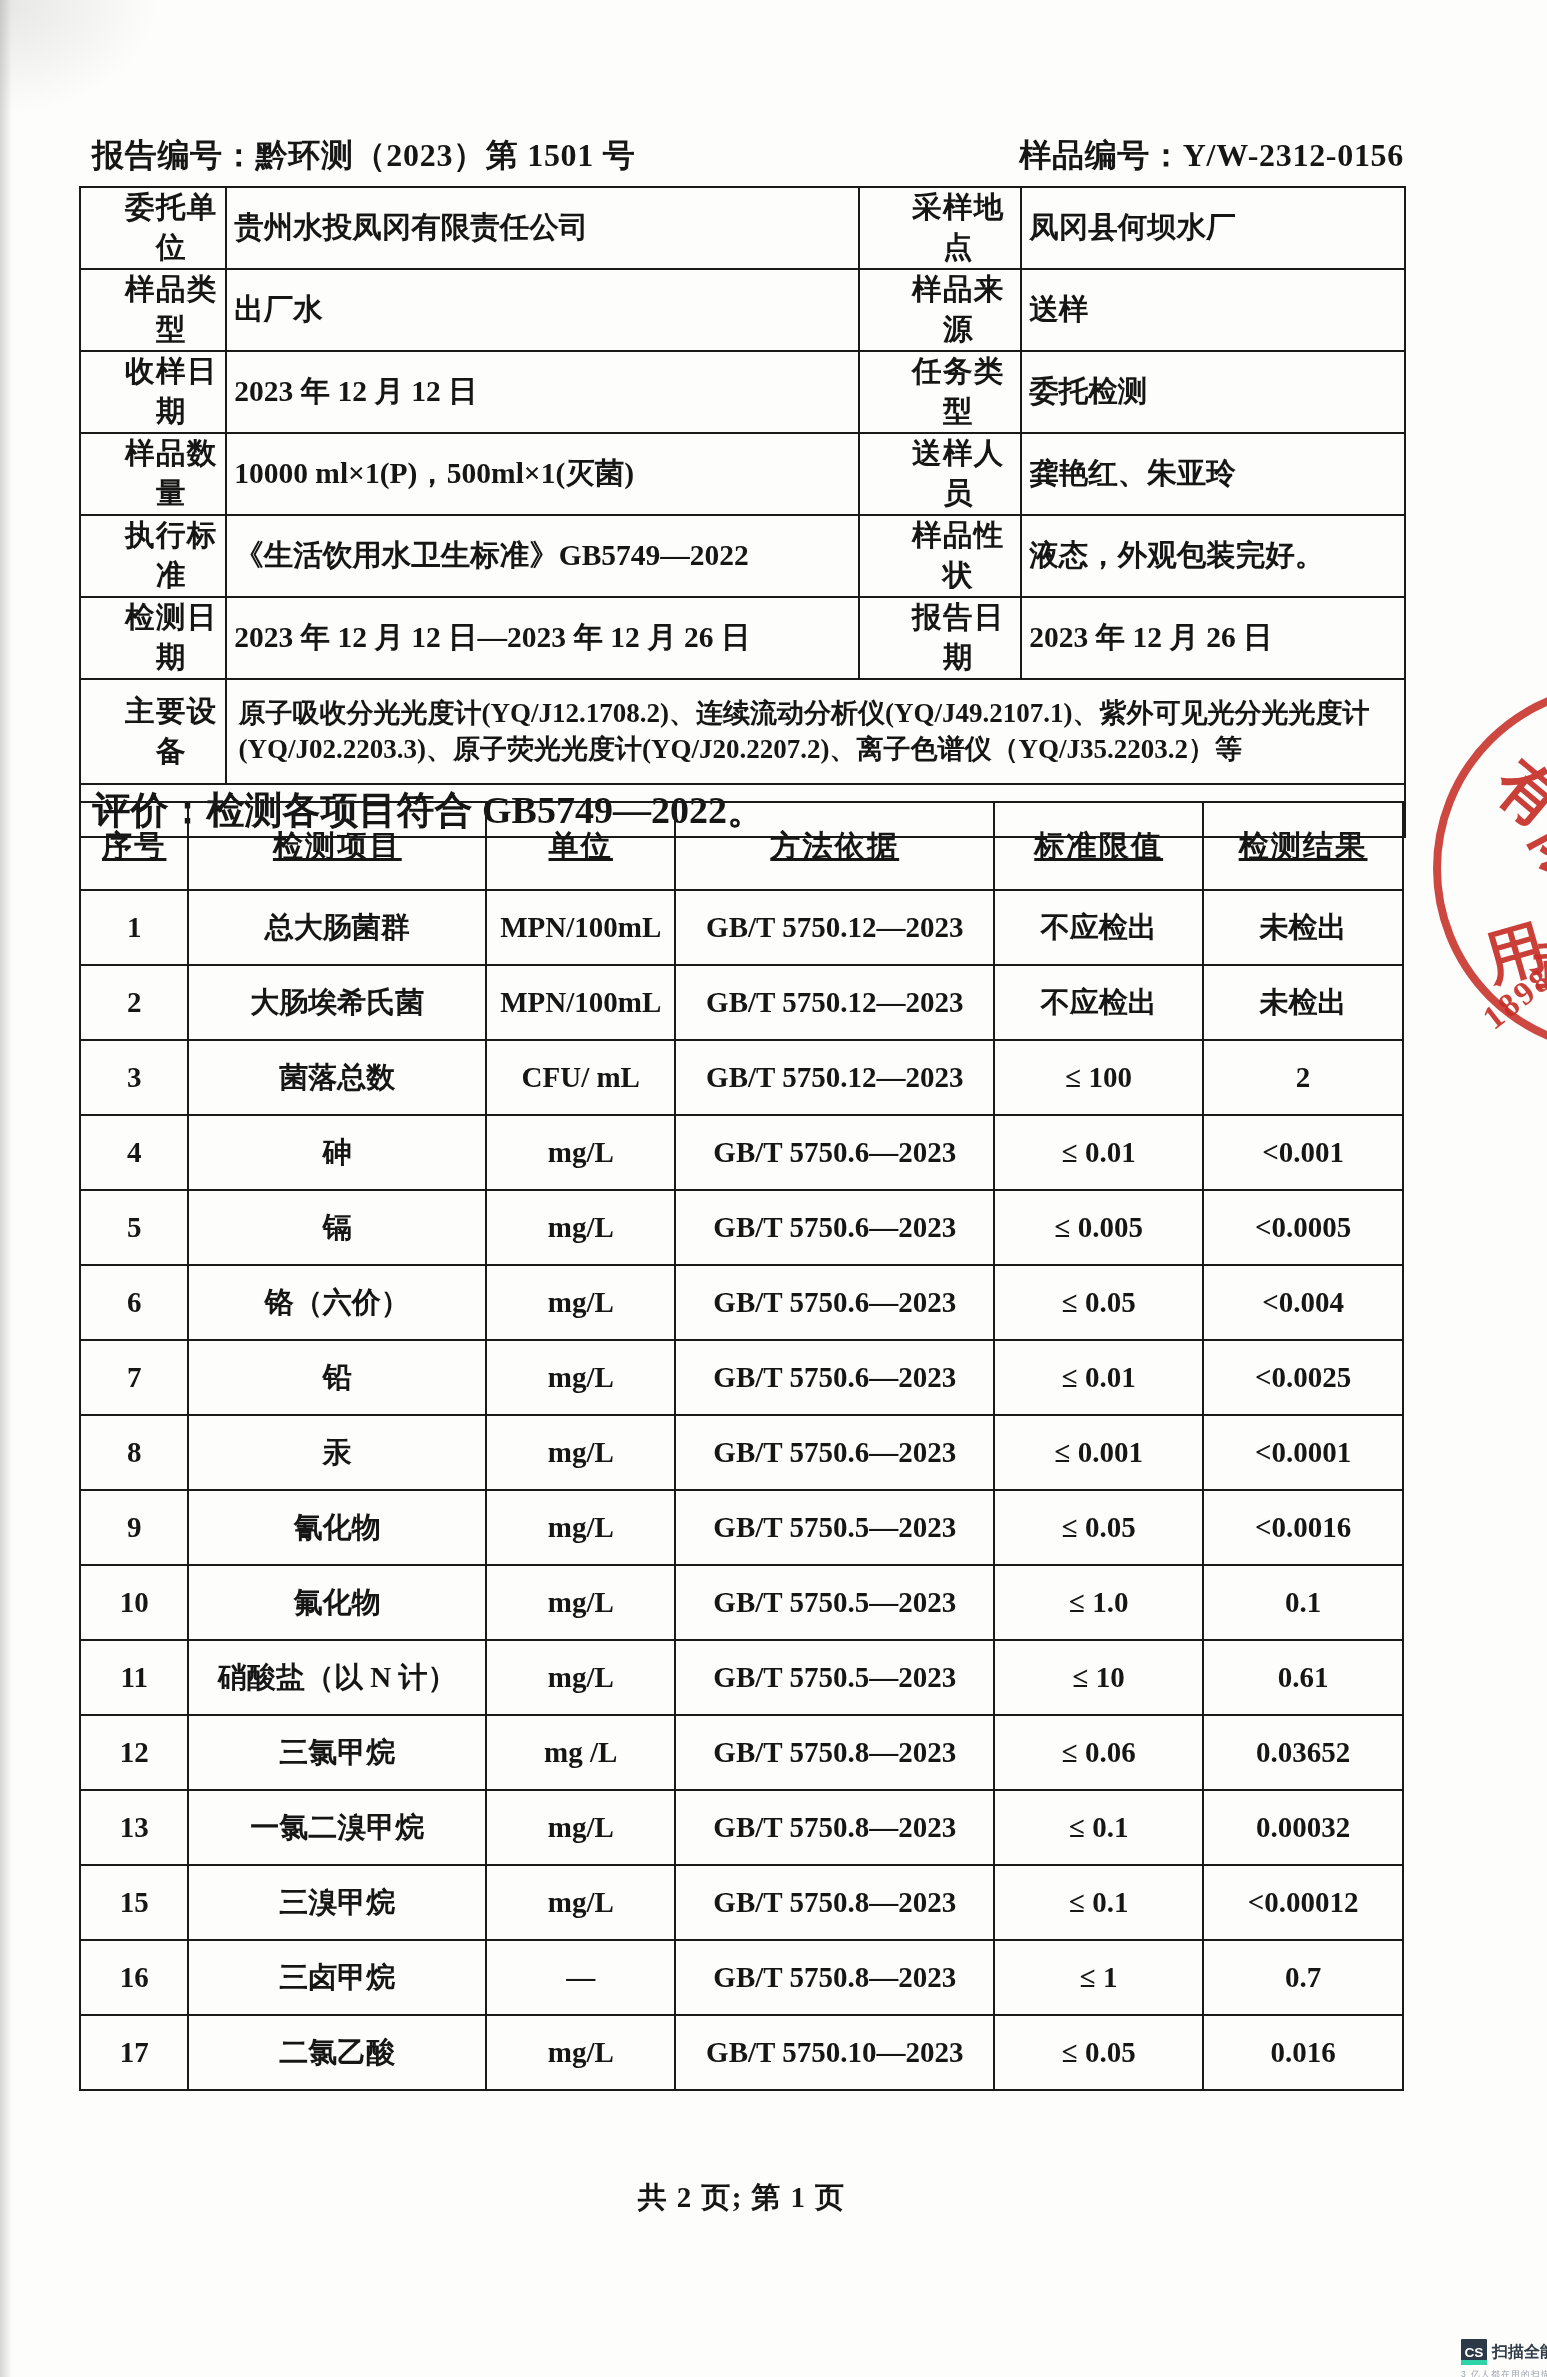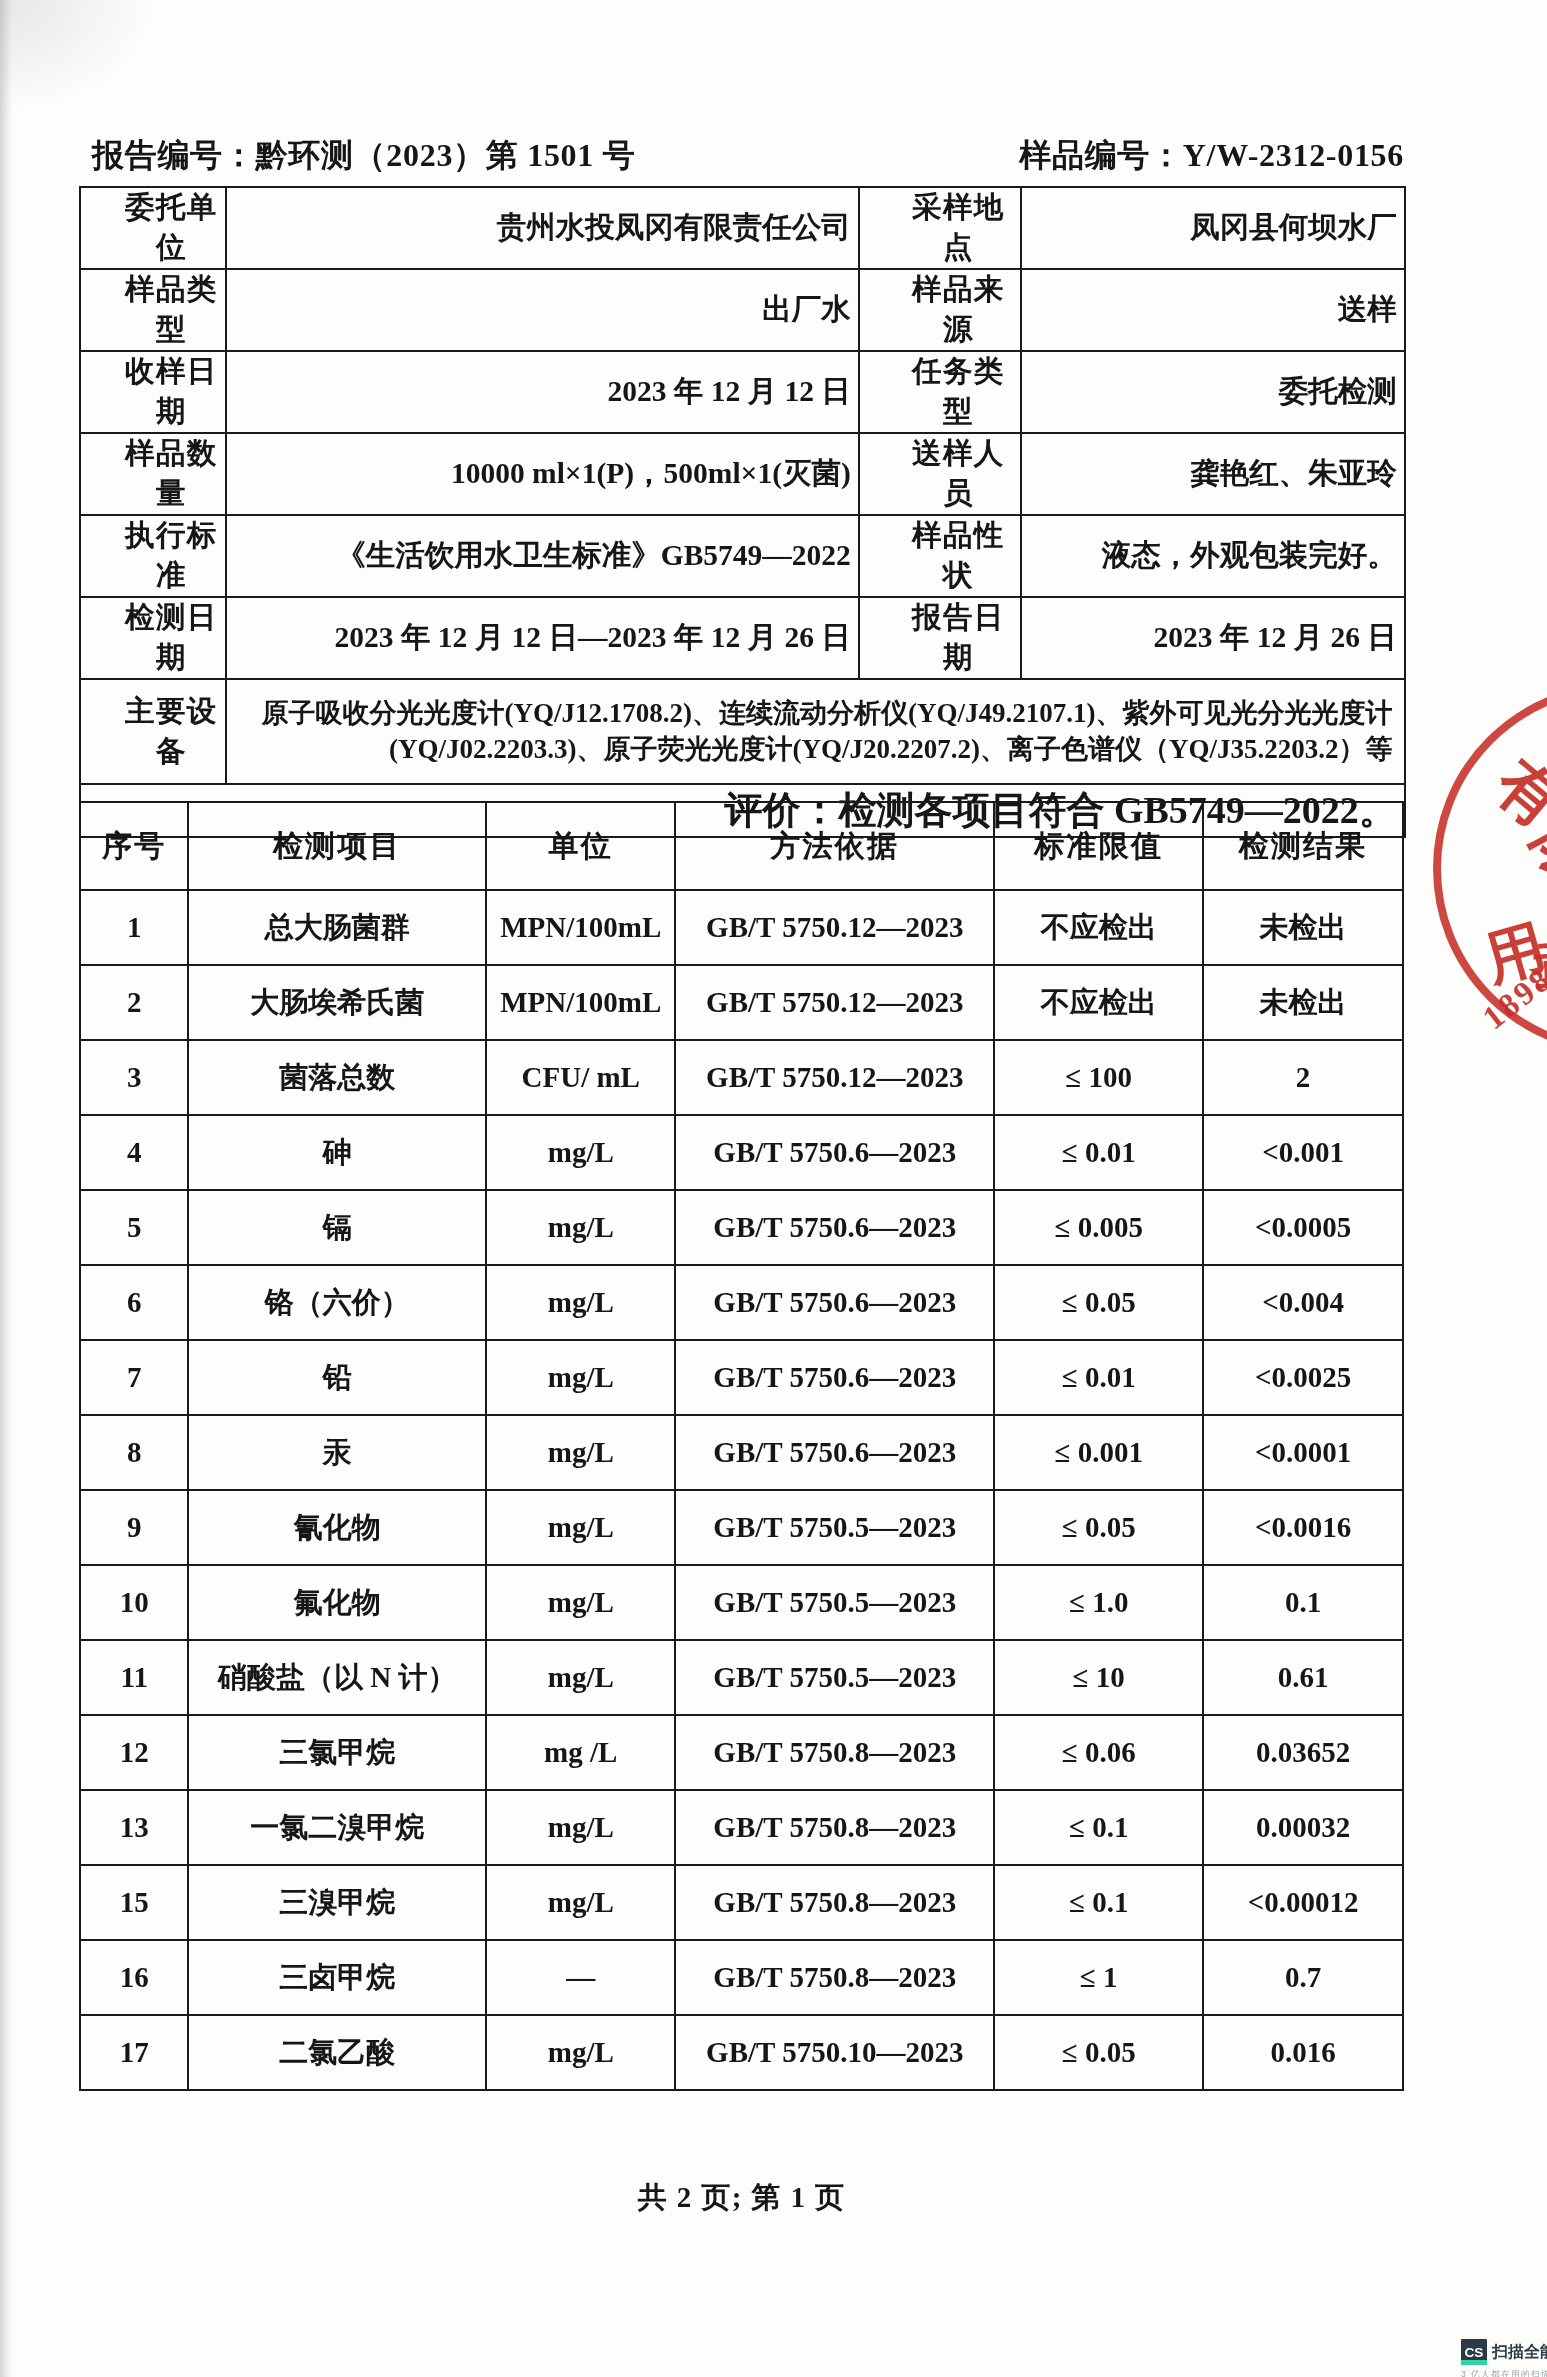--- a/index.html
+++ b/index.html
@@ -23,34 +23,34 @@
   }
 
   table{border-collapse:collapse;table-layout:fixed;}
   td,th{border:2.9px solid #1a1a1a;padding:0 7.2px;font-weight:700;vertical-align:middle;}
 
   .info-table{
     position:absolute;left:79px;top:186px;width:1325px;
     font-size:29.5px;
   }
   .info-table th{letter-spacing:1.4px;text-align:center;font-weight:700;padding-left:44px;}
-  .info-table td{text-align:right;}
+  .info-table td{text-align:left;}
   .info-table tbody tr{height:76px;}
   .info-table tr.equip-row{height:105px;}
   .info-table tr.eval-row{height:52px;}
   .equip-text{font-size:27px;text-align:justify;line-height:1.32;padding:4.3px 11.5px;border-radius:23px;}
   .eval-cell{text-align:left;padding-left:11.5px;font-size:38px;}
 
   .results-table{
     position:absolute;left:79px;top:801px;width:1325px;
     font-size:29px;
   }
   .results-table thead tr{height:88px;}
   .results-table tbody tr{height:75px;}
-  .results-table th{font-size:30px;letter-spacing:2.2px;text-align:center;}
+  .results-table th{font-size:30px;letter-spacing:2.2px;text-align:center;text-decoration:underline;}
   .results-table td{text-align:center;}
 
   .footer-line{
     position:absolute;left:79px;top:2178px;width:1325px;
     text-align:center;font-size:29px;font-weight:700;letter-spacing:1.4px;
   }
 
   
   .stamp{position:absolute;left:0;top:0;width:100%;height:100%;pointer-events:none;}
   .stamp-ring{

